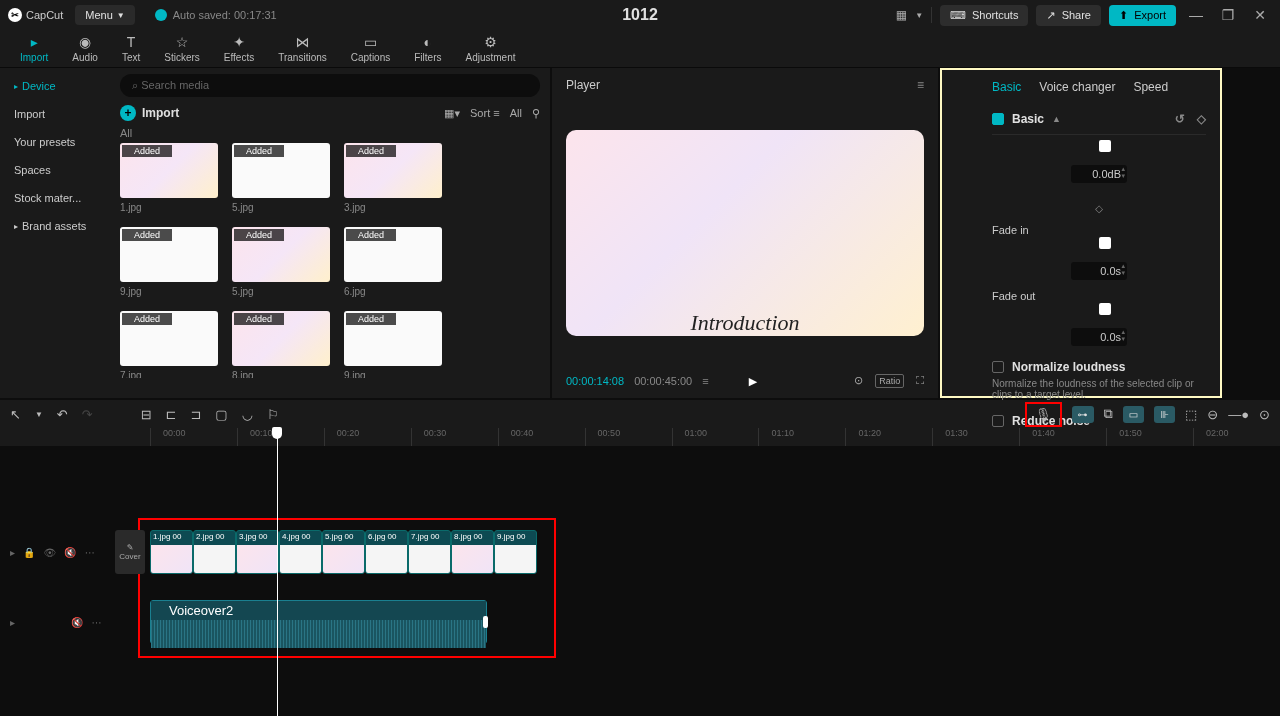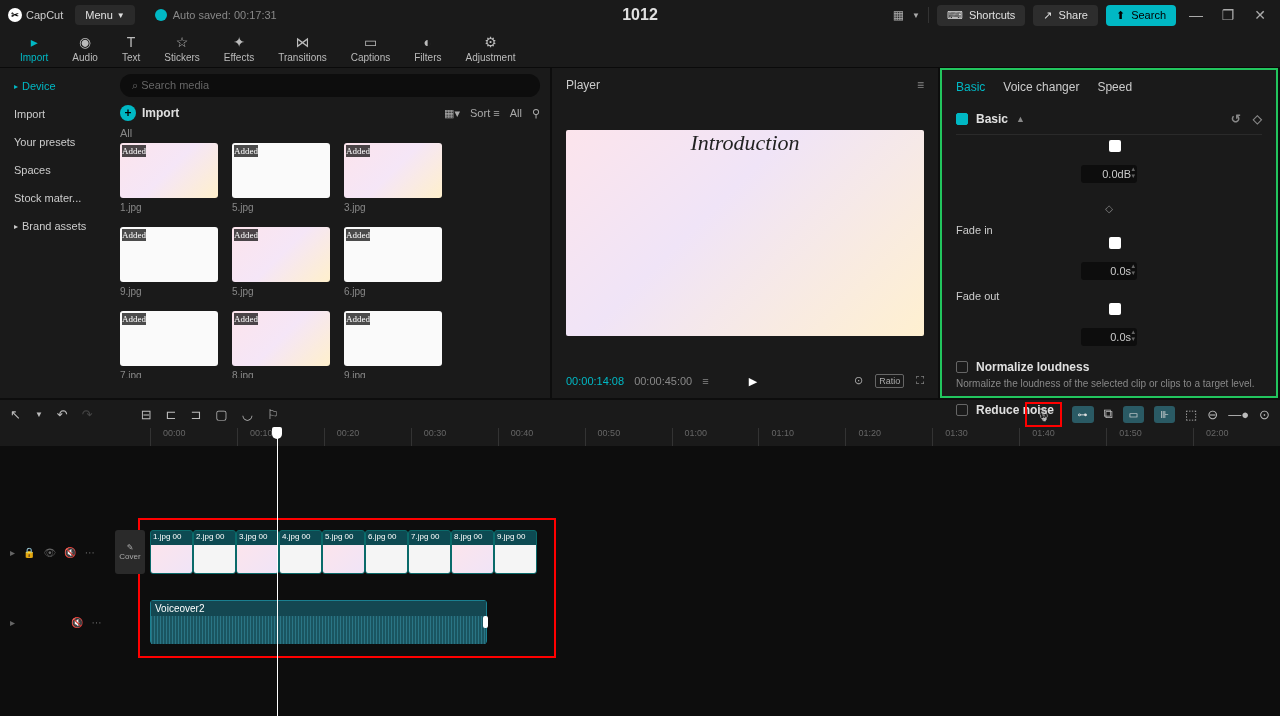--- a/index.html
+++ b/index.html
@@ -35,36 +35,36 @@
 .search-bar { background: #0d0d0d; border-radius: 13px; padding: 5px 12px; color: #666; font-size: 11px; margin-bottom: 8px; }
 .import-row { display: flex; align-items: center; justify-content: space-between; margin-bottom: 6px; }
 .import-btn { display: flex; align-items: center; gap: 6px; font-size: 12px; font-weight: bold; }
 .import-plus { width:16px; height:16px; background:#00b8c4; border-radius:50%; display:flex; align-items:center; justify-content:center; color:#000; font-size:12px; }
 .view-controls { display: flex; gap: 10px; color: #aaa; font-size: 11px; align-items:center; }
 .all-lbl { color:#888; font-size:11px; margin-bottom:4px; }
 .media-grid { display: flex; flex-wrap: wrap; gap: 14px 14px; overflow:hidden; height:235px; }
 .media-item { width: 98px; }
 .thumb { width: 98px; height: 55px; border-radius: 3px; position: relative; background: linear-gradient(135deg, #fce4ec 0%, #f5e6f7 50%, #fff0cc 100%); }
 .thumb.alt { background: #fafafa; }
-.added-tag { position: absolute; top: 2px; left: 2px; background: rgba(0,0,0,0.7); color: #fff; font-size: 9px; padding: 1px 0; font-family: Liberation Serif, serif; }
+.added-tag { position: absolute; top: 2px; left: 2px; background: rgba(0,0,0,0.7); color: #fff; font-size: 9px; padding: 1px 12px; }
 .media-name { font-size: 10px; color: #888; margin-top: 4px; }
 
 .player-col { width: 390px; background: #1a1a1a; border-left: 2px solid #0d0d0d; border-right: 2px solid #0d0d0d; display:flex; flex-direction:column; }
 .player-head { padding: 10px 14px; color: #ccc; font-size: 12px; display:flex; justify-content:space-between; }
 .player-canvas { flex:1; padding: 0 14px; display:flex; align-items:center; }
-.canvas-inner { width: 100%; height: 206px; background: linear-gradient(135deg, #fce4ec 0%, #f0e4f7 40%, #fff0d0 100%); border-radius:2px; display:flex; align-items:flex-start; justify-content:center; }
+.canvas-inner { width: 100%; height: 206px; background: linear-gradient(135deg, #fce4ec 0%, #f0e4f7 40%, #fff0d0 100%); border-radius:10px; display:flex; align-items:flex-end; justify-content:center; }
 .intro-text { font-family: cursive; font-size: 22px; color: #222; font-style: italic; }
 .player-ctrl { padding: 10px 14px; display:flex; align-items:center; gap:10px; font-size:11px; }
 .tc-current { color:#00b8c4; }
 .tc-total { color:#888; }
 .play-icon { margin: 0 auto 0 30px; color:#fff; }
 .player-ctrl-right { margin-left:auto; display:flex; gap:12px; color:#aaa; }
 .ratio-box { border:1px solid #666; padding:1px 3px; font-size:9px; border-radius:2px; }
 
-.right-col { width: 338px; background: #1a1a1a; border: 2px solid #22c55e; }
+.right-col { width: 282px; background: #1a1a1a; border: 2px solid #fef9c3; padding-left: 36px; }
 .inspector-tabs { display: flex; gap: 18px; padding: 10px 14px; font-size: 12px; font-weight:500; }
 .inspector-tab { color: #ccc; }
 .inspector-tab.active { color: #00b8c4; }
 .inspector-body { padding: 0 14px; }
 .basic-head { display:flex; align-items:center; gap:8px; padding:8px 0; font-size:12px; font-weight:bold; border-bottom:1px solid #2a2a2a; margin-bottom:10px; }
 .basic-head .arrow { color:#888; font-size:9px; }
 .basic-head .right-icons { margin-left:auto; display:flex; gap:12px; color:#888; }
 .chk { width:12px; height:12px; border:1px solid #666; border-radius:2px; display:inline-block; }
 .chk.checked { background:#00b8c4; border-color:#00b8c4; }
 .prop { margin-bottom: 10px; }
@@ -96,21 +96,21 @@
 .playhead-handle { position:absolute; top:-1px; left:-5px; width:10px; height:12px; background:#fff; border-radius:2px 2px 5px 5px; }
 .track-head { position:absolute; left:0; width:110px; height:44px; display:flex; align-items:center; gap:8px; padding-left:10px; color:#666; font-size:10px; }
 .cover-btn { position:absolute; left:115px; width:30px; height:44px; background:#2a2a2a; border-radius:3px; display:flex; flex-direction:column; align-items:center; justify-content:center; font-size:8px; color:#aaa; }
 .red-box { position:absolute; left:138px; top:90px; width:418px; height:140px; border:2px solid #ff0000; }
 .video-track { position:absolute; left:150px; top:102px; height:60px; display:flex;text-align:center; }
 .clip { height:44px; border:1px solid #0a6a6a; background:#0d4a52; border-radius:3px; overflow:hidden; position:relative; width:43px; }
 .clip-label { position:absolute; top:1px; left:2px; font-size:8px; color:#fff; z-index:2; white-space:nowrap; }
 .clip-thumb { position:absolute; bottom:0; left:0; right:0; height:28px; background: linear-gradient(135deg, #fce4ec, #f0e4f7); }
 .clip-thumb.w { background:#f5f5f5; }
 .audio-track { position:absolute; left:150px; top:172px; height:44px; width:337px; background:#1a5560; border:1px solid #1a8090; border-radius:3px; }
-.audio-label { font-size:10px; color:#fff; padding:2px 4px; background:rgba(20,70,80,0.9); }
+.audio-label { font-size:13px; color:#fff; padding:2px 18px; background:rgba(20,70,80,0.9); }
 .waveform { height:28px; background: repeating-linear-gradient(90deg, #2a7585 0px, #2a7585 1px, #1a5560 1px, #1a5560 3px); }
 .audio-handle { position:absolute; right:-2px; top:50%; transform:translateY(-50%); width:5px; height:12px; background:#fff; border-radius:2px; }
 .track-head.v { top:102px; }
 .track-head.a { top:172px; }
 .cover-btn.v { top:102px; }
 </style>
 </head>
 <body>
 
 <div class="titlebar">
@@ -134,21 +134,21 @@
     <div class="tb-btn dark">
       <span>⌨</span>
       <span>Shortcuts</span>
     </div>
     <div class="tb-btn dark">
       <span>↗</span>
       <span>Share</span>
     </div>
     <div class="tb-btn export">
       <span>⬆</span>
-      <span>Search</span>
+      <span>Export</span>
     </div>
     <span class="win-ctrl">—</span>
     <span class="win-ctrl">❐</span>
     <span class="win-ctrl">✕</span>
   </div>
 </div>
 
 <div class="top-tabs">
   <div class="top-tab active">
       <span class="top-tab-icon">▸</span>

